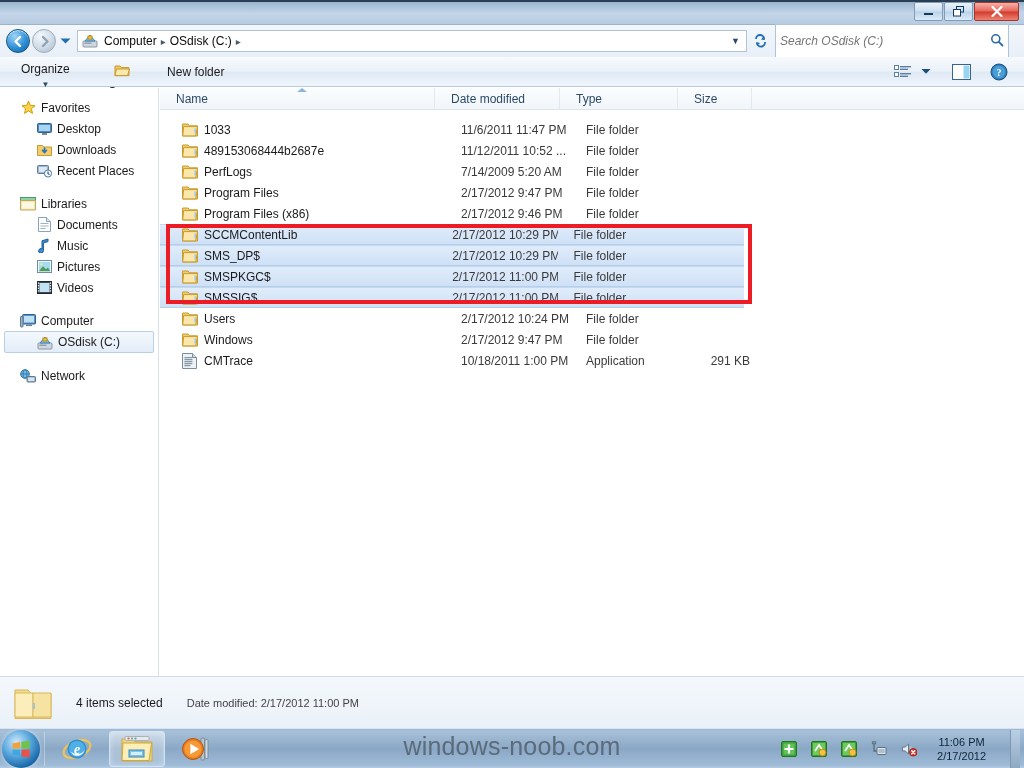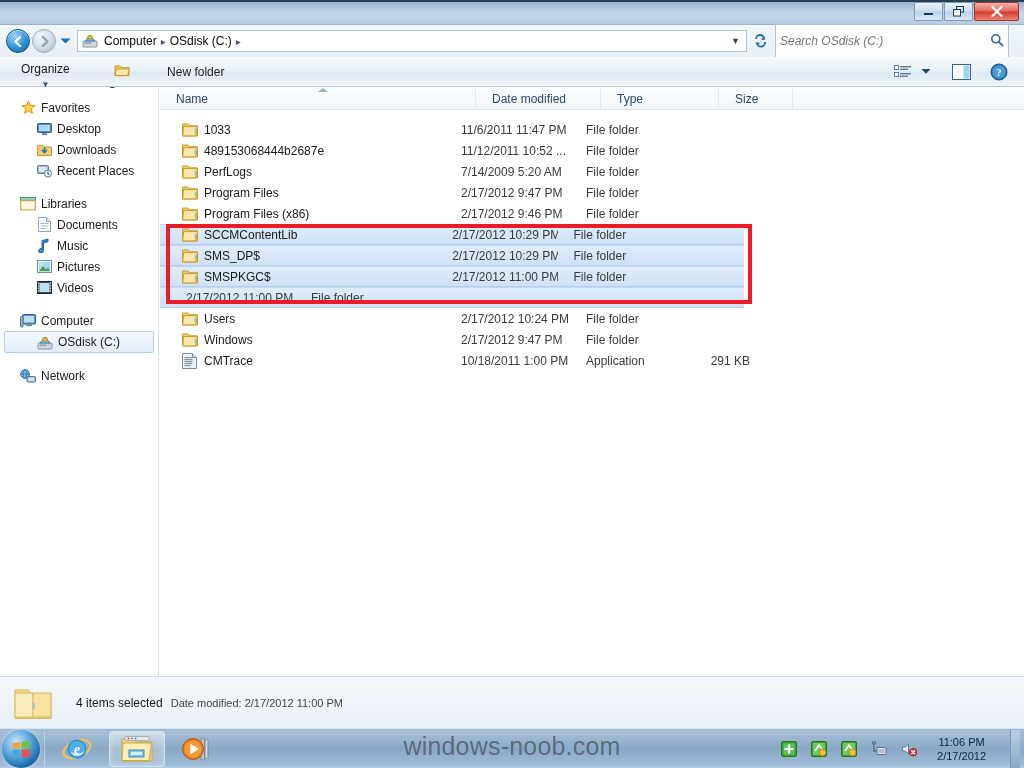--- a/index.html
+++ b/index.html
@@ -141,21 +141,21 @@
     background: linear-gradient(to bottom,#fbfdfe 0%, #f1f6fa 100%);
     border-bottom: 1px solid #dce4ec;
     display: flex; align-items: center;
     font-size: 12px; color: #2b4a6b;
   }
   .col {
     height: 22px; display: flex; align-items: center;
     padding-left: 16px; border-right: 1px solid #e2e9f0;
     position: relative;
   }
-  .col.c-name { width: 316px; }
+  .col.c-name { width: 275px; }
   .col.c-date { width: 125px; }
   .col.c-type { width: 118px; }
   .col.c-size { width: 74px; }
   .sortarrow {
     position: absolute; left: 50%; top: 0px;
     width: 0; height: 0;
     border-left: 5px solid transparent;
     border-right: 5px solid transparent;
     border-bottom: 4px solid #8fb6d8;
   }
@@ -189,21 +189,21 @@
   }
 
   
   .statusbar {
     position: absolute; left: 0; top: 676px; width: 1024px; height: 52px;
     background: linear-gradient(to bottom,#f4f8fc 0%, #eaf1f8 100%);
     border-top: 1px solid #d3dde7;
     display: flex; align-items: center;
   }
   .sb-icon { width: 42px; height: 38px; margin-left: 12px; display:flex;align-items:center;justify-content:center;}
-  .sb-text { margin-left: 22px; font-size: 12px; color: #1a1a1a; display: flex; align-items: baseline; gap: 8px;}
+  .sb-text { margin-left: 22px; font-size: 12px; color: #1a1a1a; display: flex; align-items: baseline; gap: 24px;}
   .sb-sub { color: #444; font-size: 11px; }
 
   
   .taskbar {
     position: absolute; left: 0; top: 728px; width: 1024px; height: 40px;
     background: linear-gradient(to bottom,#9cb8d4 0%, #a7c0d8 6%, #8aa8c6 50%, #9dbad6 92%, #b4cbe2 100%);
     border-top: 1px solid #d6e4f0;
     display: flex; align-items: center;
   }
   .startorb {
@@ -647,20 +647,30 @@
                 <rect x="12.4" y="6.4" width="1.5" height="5" fill="#9ec8e6"></rect>
               </svg>
             </span>
             <span>SMSPKGC$</span>
           </div>
           <div class="cell c-date">2/17/2012 11:00 PM</div>
           <div class="cell c-type">File folder</div>
           <div class="cell c-size"></div>
         </div>
         <div class="row sel">
+          <div class="cell c-name">
+            <span class="fi">
+              <svg width="16" height="15" viewBox="0 0 16 15">
+                <path d="M0.5 2 h5.6 l1.4 1.8 H15.5 v10.2 H0.5 Z" fill="#f2cd6d" stroke="#c89b2d"></path>
+                <path d="M1.6 4.6 H15.5 L13.6 13.9 H0.7 Z" fill="#fbe7ab" stroke="#c89b2d"></path>
+                <rect x="12.4" y="6.4" width="1.5" height="5" fill="#9ec8e6"></rect>
+              </svg>
+            </span>
+            <span>SMSSIG$</span>
+          </div>
           <div class="cell c-date">2/17/2012 11:00 PM</div>
           <div class="cell c-type">File folder</div>
           <div class="cell c-size"></div>
         </div>
         <div class="row">
           <div class="cell c-name">
             <span class="fi">
               <svg width="16" height="15" viewBox="0 0 16 15">
                 <path d="M0.5 2 h5.6 l1.4 1.8 H15.5 v10.2 H0.5 Z" fill="#f2cd6d" stroke="#c89b2d"></path>
                 <path d="M1.6 4.6 H15.5 L13.6 13.9 H0.7 Z" fill="#fbe7ab" stroke="#c89b2d"></path>

